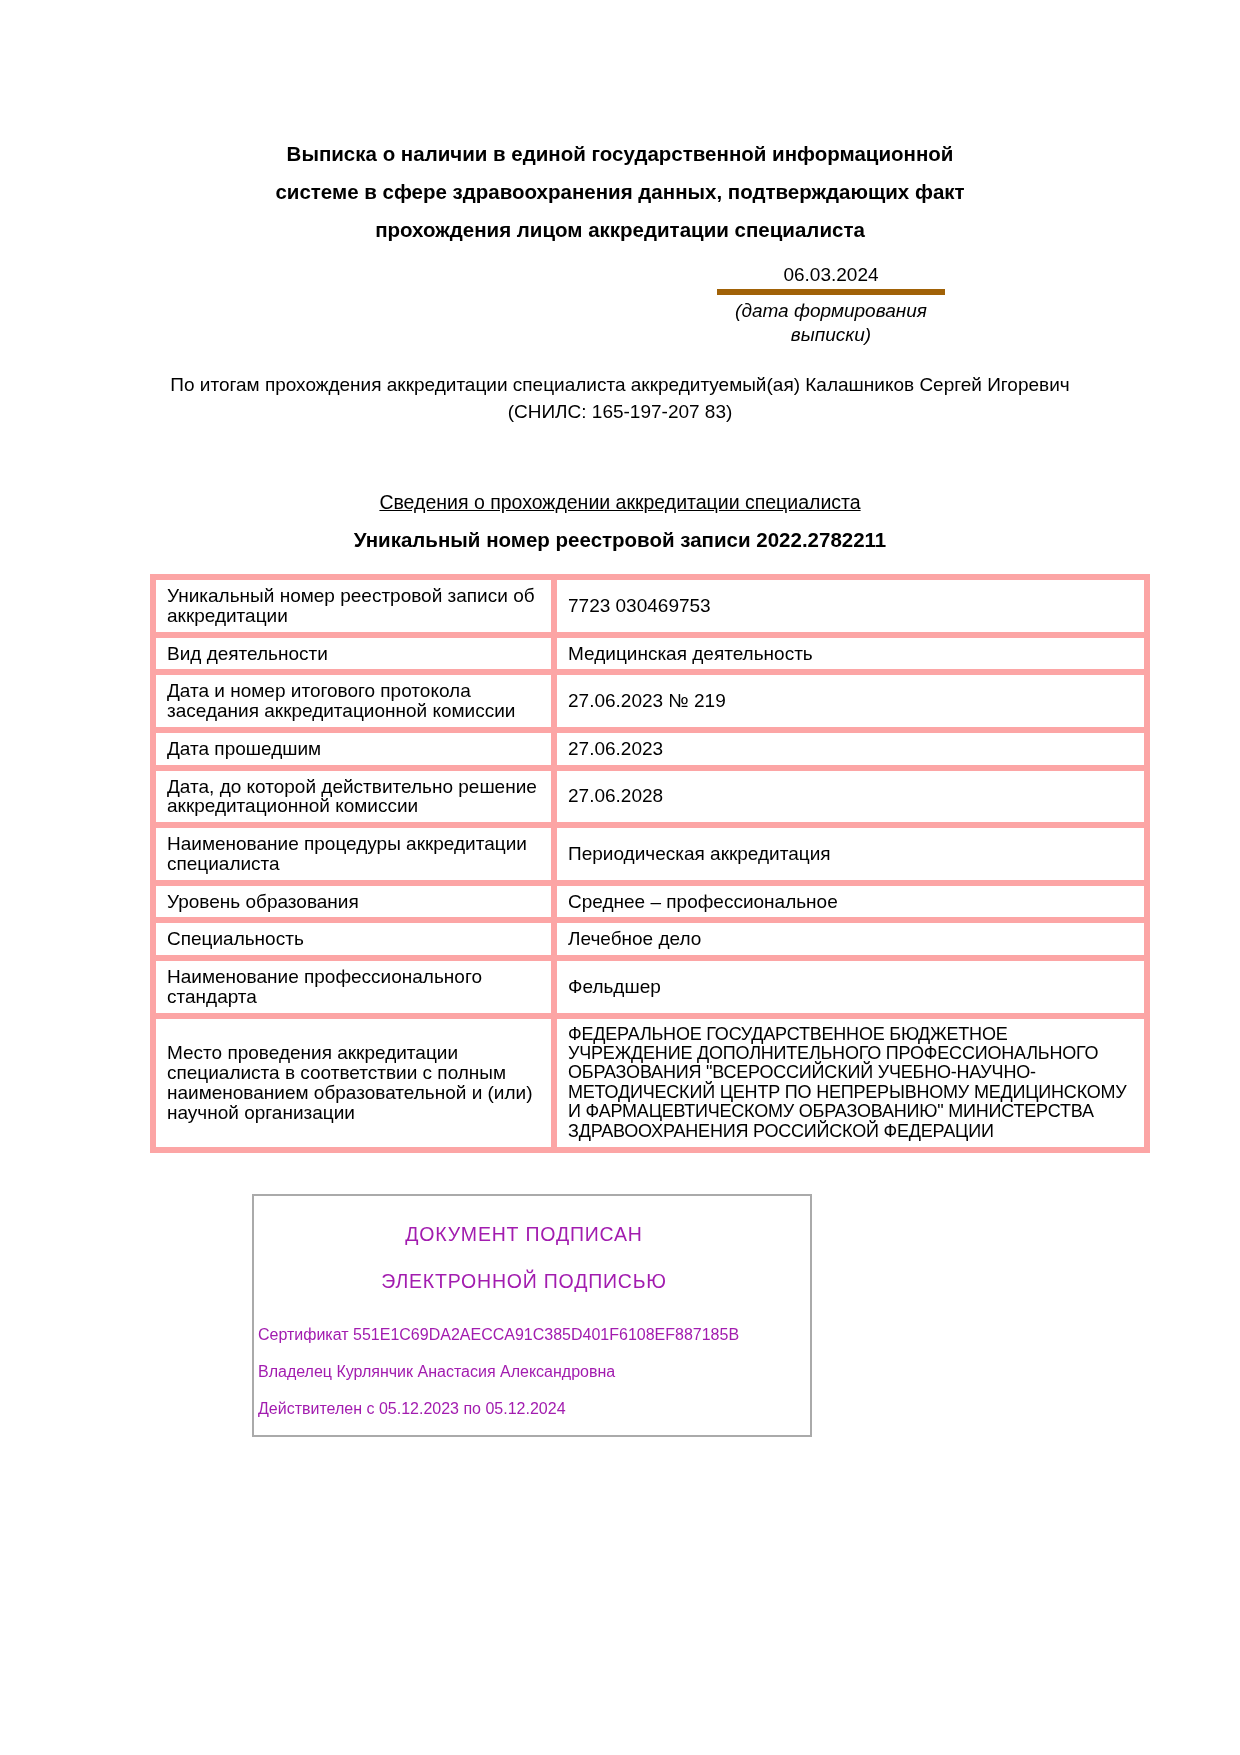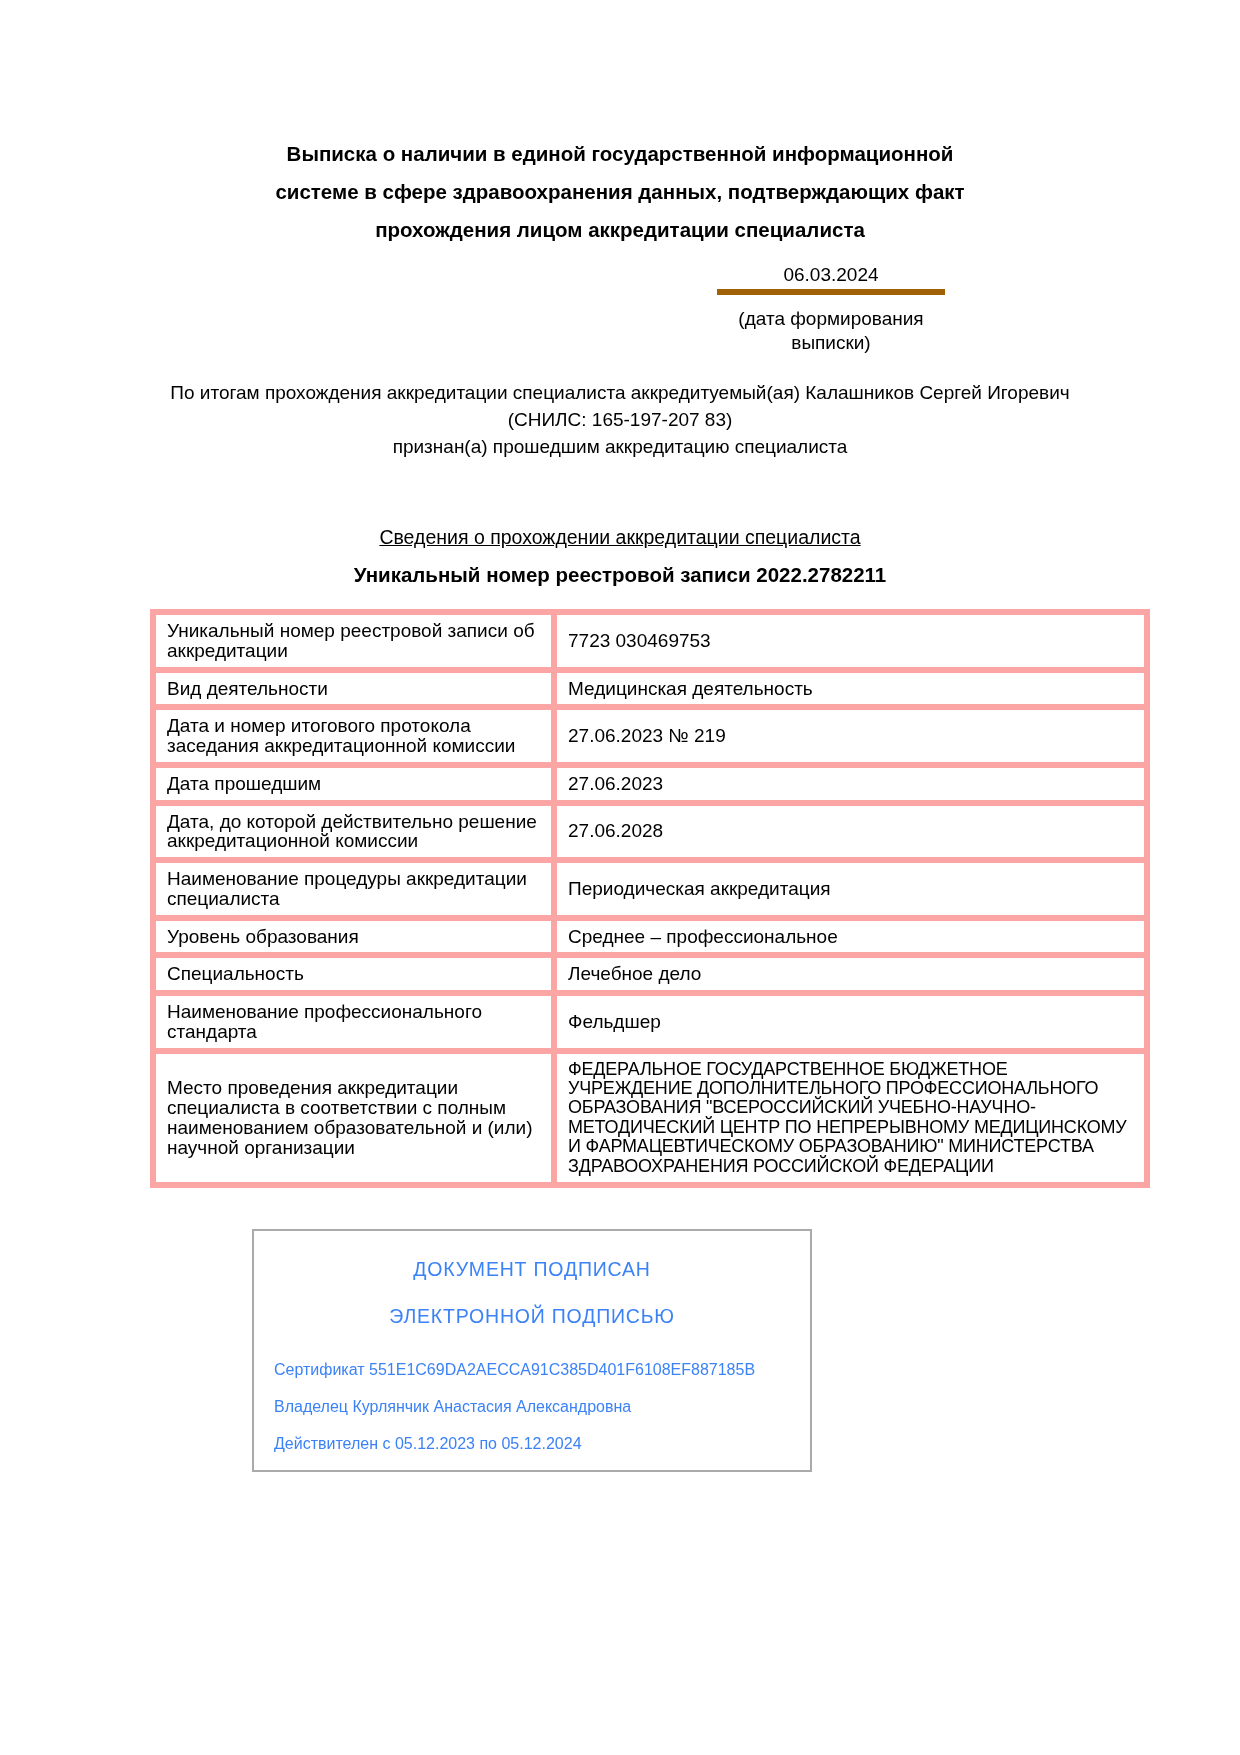--- a/index.html
+++ b/index.html
@@ -36,21 +36,22 @@
   }
   .date-value {
     display: block;
     padding-bottom: 2px;
     border-bottom: 6px solid #a16207;
     line-height: 24px;
   }
   .date-caption {
     display: block;
     line-height: 24px;
-    padding-top: 12px;
+    padding-top: 4px;
+    font-style: italic;
   }
   
   .intro {
     margin-top: 24px;
     text-align: center;
     font-size: 19px;
     line-height: 27px;
   }
   
   .section-heading {
@@ -88,22 +89,22 @@
     font-size: 18px;
     letter-spacing: -0.2px;
     line-height: 1.08;
   }
   
   .signature-box {
     box-sizing: border-box;
     width: 560px;
     margin: 41px auto 0 102px;
     border: 2px solid #aaaaaa;
-    padding: 26px 20px 16px 20px;
-    color: #3b82f6;
+    padding: 26px 20px 16px 4px;
+    color: #a21caf;
   }
   .sig-headline {
     text-align: center;
     font-size: 19.5px;
     letter-spacing: 0.8px;
     line-height: 24px;
   }
   .sig-headline + .sig-headline { margin-top: 23px; }
   .sig-detail {
     font-size: 16px;
@@ -124,21 +125,20 @@
     <div>прохождения лицом аккредитации специалиста</div>
   </div>
 
   <div class="date-block">
     <span class="date-value">06.03.2024</span>
     <span class="date-caption">(дата формирования выписки)</span>
   </div>
 
   <div class="intro">
     <div>По итогам прохождения аккредитации специалиста аккредитуемый(ая) Калашников Сергей Игоревич (СНИЛС: 165-197-207 83)</div>
-    <div>признан(а) прошедшим аккредитацию специалиста</div>
   </div>
 
   <div class="section-heading">Сведения о прохождении аккредитации специалиста</div>
 
   <div class="registry-heading">Уникальный номер реестровой записи 2022.2782211</div>
 
   <table class="acc-table">
     <tbody>
       <tr>
         <td class="cell-label">Уникальный номер реестровой записи об аккредитации</td>

